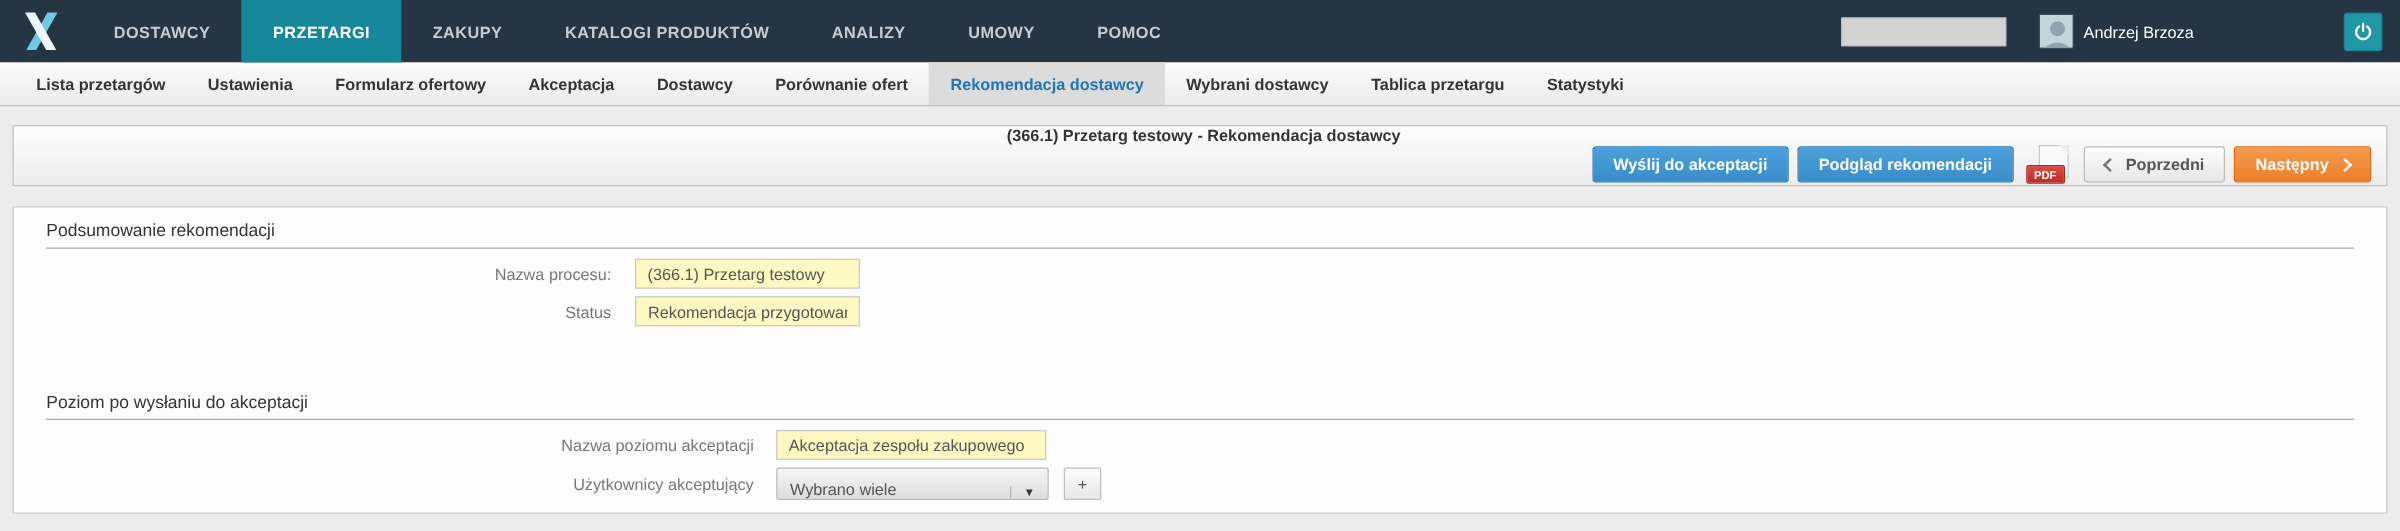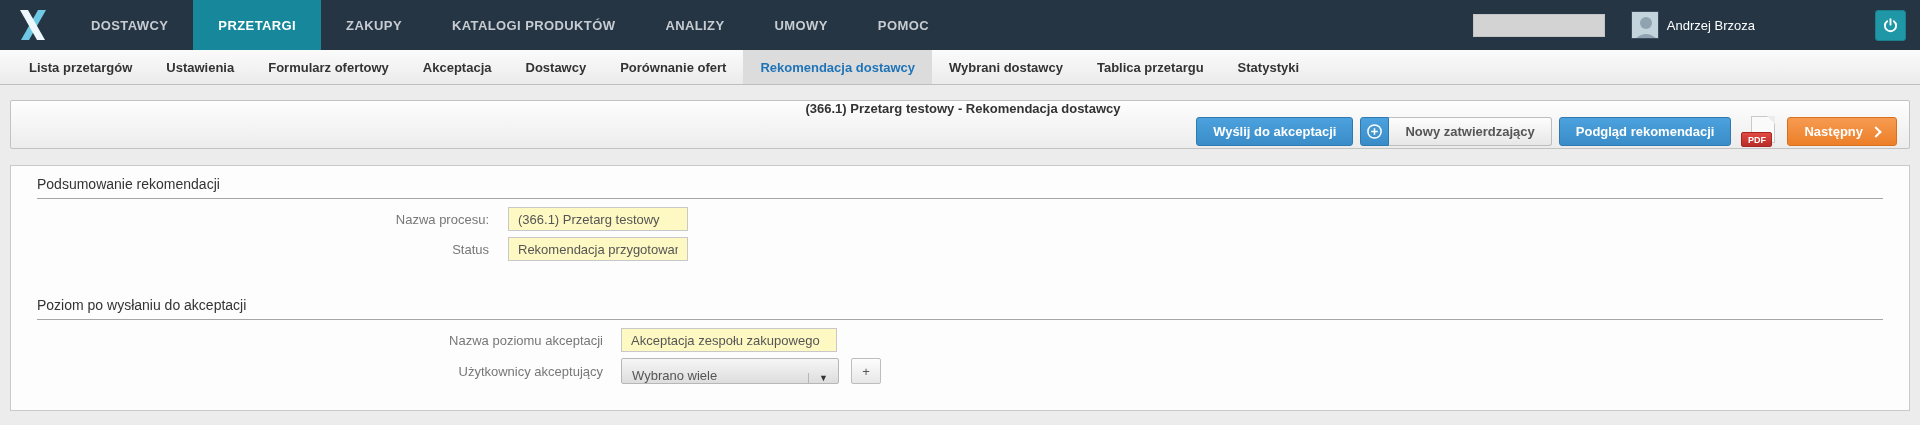--- a/index.html
+++ b/index.html
@@ -66,21 +66,21 @@
   .form-row { display:flex; align-items:center; }
   .form-label { color:#777777; font-size:13px; text-align:right; padding-right:18px; }
   .sec1 .form-label { width:471px; padding-right:19px; }
   .sec2 .form-label { width:584px; padding-right:18px; }
   .text-input { height:24px; border:1px solid #c8c8c8; background:#fef9c3; color:#555555;
     font-size:13px; padding:0 9px; outline:none; font-family:"Liberation Sans", sans-serif; }
   .sec1 .text-input { width:180px; }
   .sec2 .text-input { width:216px; }
   .row-mt-a { margin-top:8px; }
   .row-mt-b { margin-top:6px; }
-  .sec2 { margin-top:36px; }
+  .sec2 { margin-top:52px; }
   .dropdown { width:218px; height:26px; border:1px solid #b7b7b7; border-radius:2px;
     background:linear-gradient(#f6f6f6,#dddddd); display:flex; align-items:flex-end; cursor:pointer; }
   .dropdown-text { flex:1; display:flex; align-items:center; padding-left:10px; font-size:13px; color:#555555; }
   .dropdown-arrow { width:30px; border-left:1px solid #b7b7b7; display:flex; align-items:center;
     justify-content:center; font-size:9px; color:#333333; }
   .plus-btn { width:30px; height:26px; margin-left:12px; border:1px solid #bdbdbd; border-radius:2px;
     background:linear-gradient(#fdfdfd,#e7e7e7); color:#555555; font-size:13px; cursor:pointer;
     display:flex; align-items:center; justify-content:center; }
 </style>
 </head>
@@ -131,34 +131,29 @@
   <div class="tab active">Rekomendacja dostawcy</div>
   <div class="tab">Wybrani dostawcy</div>
   <div class="tab">Tablica przetargu</div>
   <div class="tab">Statystyki</div>
 </div>
 
 <div class="titlebar">
   <span class="page-title">(366.1) Przetarg testowy - Rekomendacja dostawcy</span>
   <div class="toolbar">
     <button class="btn btn-blue">Wyślij do akceptacji</button>
-    <div class="split-btn">
-      <span class="split-icon">
-        <svg width="17" height="17" viewBox="0 0 18 18">
-          <circle cx="9" cy="9" r="7" stroke="#ffffff" stroke-width="1.6" fill="none"></circle>
-          <path d="M9 5.5 V12.5 M5.5 9 H12.5" stroke="#ffffff" stroke-width="1.6"></path>
-        </svg>
-      </span>
-      <span class="split-label">Nowy zatwierdzający</span>
-    </div>
     <button class="btn btn-blue">Podgląd rekomendacji</button>
     <div class="pdf-icon">
       <div class="pdf-page"></div>
       <div class="pdf-label">PDF</div>
     </div>
+    <button class="btn btn-light">
+      <span class="chev chev-left"></span>
+      <span>Poprzedni</span>
+    </button>
     <button class="btn btn-orange">
       <span>Następny</span>
       <span class="chev chev-right"></span>
     </button>
   </div>
 </div>
 
 <div class="panel">
 
   <div class="section sec1">

